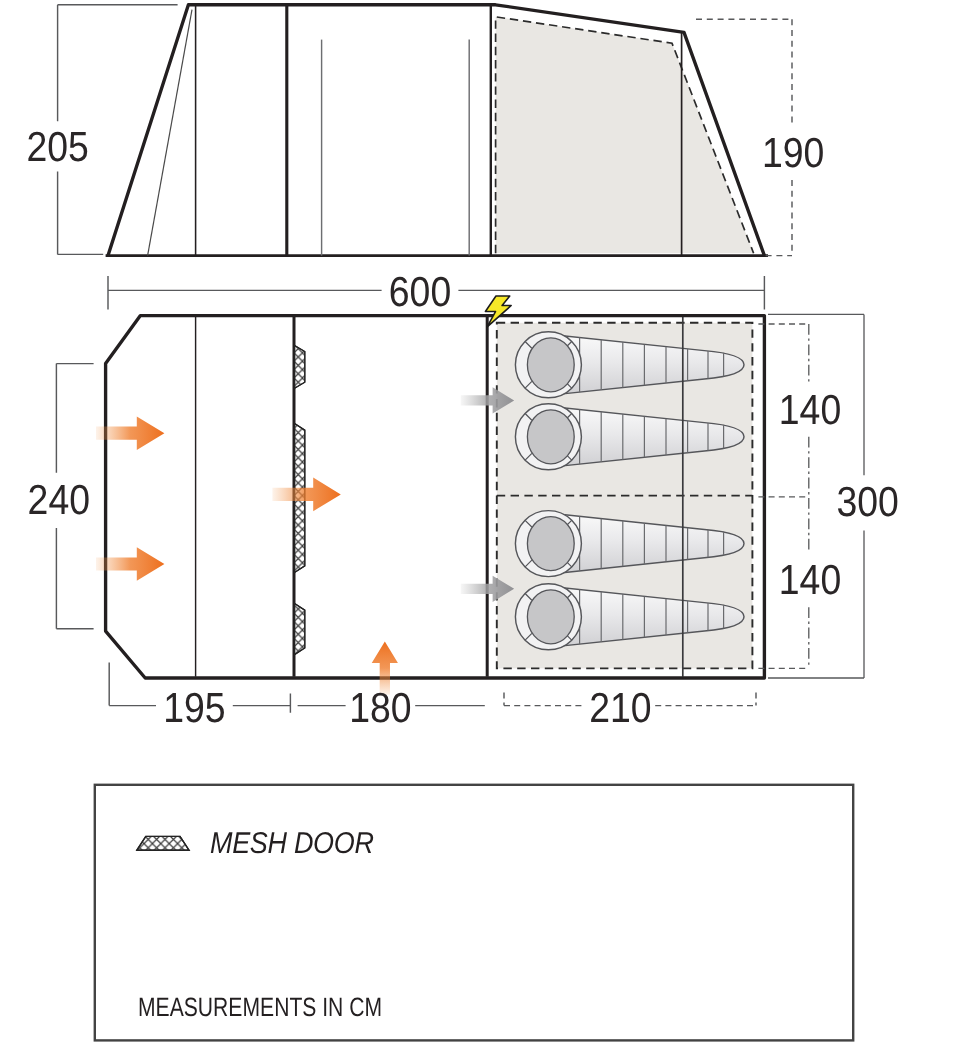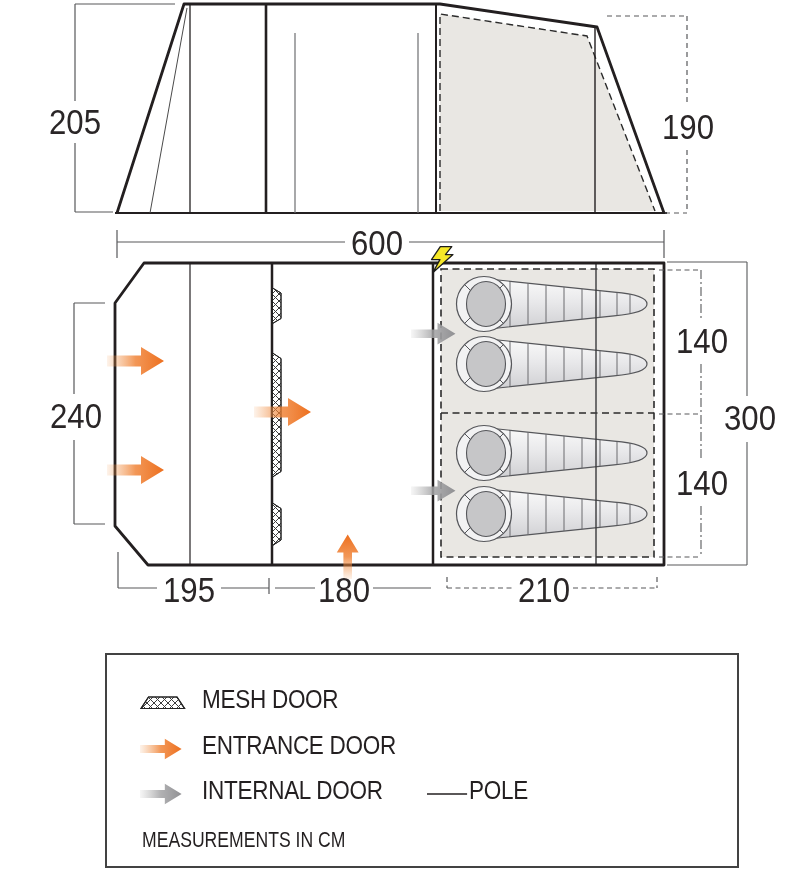--- a/index.html
+++ b/index.html
@@ -1,22 +1,22 @@
 <!DOCTYPE html>
 <html><head>
 <meta charset="utf-8">
 <style>
   html,body{margin:0;padding:0;background:#ffffff;}
   body{width:800px;height:878px;position:relative;overflow:hidden;
        font-family:"Liberation Sans",sans-serif;color:#231f20;}
-  .stage{position:absolute;left:0;top:0;width:692px;height:878px;margin-left:27px;}
+  .stage{position:absolute;left:0;top:0;width:692px;height:878px;}
   svg text{font-family:"Liberation Sans",sans-serif;fill:#2a2627;font-size:35px;}
   .legend{position:absolute;left:78px;top:653px;width:630px;height:211px;
           border:2px solid #434343;background:#fff;}
-  .litem{position:absolute;display:flex;height:36px;}
+  .litem{position:absolute;display:flex;align-items:center;height:36px;font-style:italic;}
   .icell{display:flex;align-items:center;justify-content:flex-start;width:62px;flex:0 0 62px;}
   .icell-r{width:42px;flex:0 0 42px;}
   .llabel{font-size:25px;letter-spacing:-0.3px;color:#231f20;white-space:nowrap;
           transform:scaleX(0.9);transform-origin:left center;}
   .lnote{position:absolute;left:35px;top:172px;font-size:22px;color:#231f20;
          transform:scaleX(0.8);transform-origin:left center;white-space:nowrap;}
 </style>
 </head>
 <body>
 
@@ -151,45 +151,21 @@
   <div class="litem" style="left:33px;top:30px">
     <span class="icell">
       <svg width="46" height="14" viewBox="0 0 46 14">
         <path d="M8.5 1 L37 1 L44.5 12.5 L1 12.5 Z" fill="#fff" stroke="#232323" stroke-width="1.2"></path>
         <path d="M8.5 1 L37 1 L44.5 12.5 L1 12.5 Z" fill="url(#meshPat)" stroke="#232323" stroke-width="1.2"></path>
       </svg>
     </span>
     <span class="llabel">MESH DOOR</span>
   </div>
 
-  <div class="litem" style="left:33px;top:76px">
-    <span class="icell">
-      <svg width="43" height="22" viewBox="0 0 43 22">
-        <use href="#arrowShape" fill="url(#gradO)" transform="scale(0.73)"></use>
-      </svg>
-    </span>
-    <span class="llabel">ENTRANCE DOOR</span>
-  </div>
-
-  <div class="litem" style="left:33px;top:121px">
-    <span class="icell">
-      <svg width="43" height="22" viewBox="0 0 43 22">
-        <use href="#arrowShape" fill="url(#gradG)" transform="scale(0.73)"></use>
-      </svg>
-    </span>
-    <span class="llabel">INTERNAL DOOR</span>
-  </div>
 
 
 
-  <div class="litem" style="left:320px;top:121px">
-    <span class="icell icell-r">
-      <svg width="44" height="6" viewBox="0 0 44 6">
-        <line x1="0" y1="3" x2="42" y2="3" stroke="#231f20" stroke-width="1.7"></line>
-      </svg>
-    </span>
-    <span class="llabel">POLE</span>
-  </div>
+
 
   <div class="lnote">MEASUREMENTS IN CM</div>
 </div>
 
 </div>
 
 </body></html>

